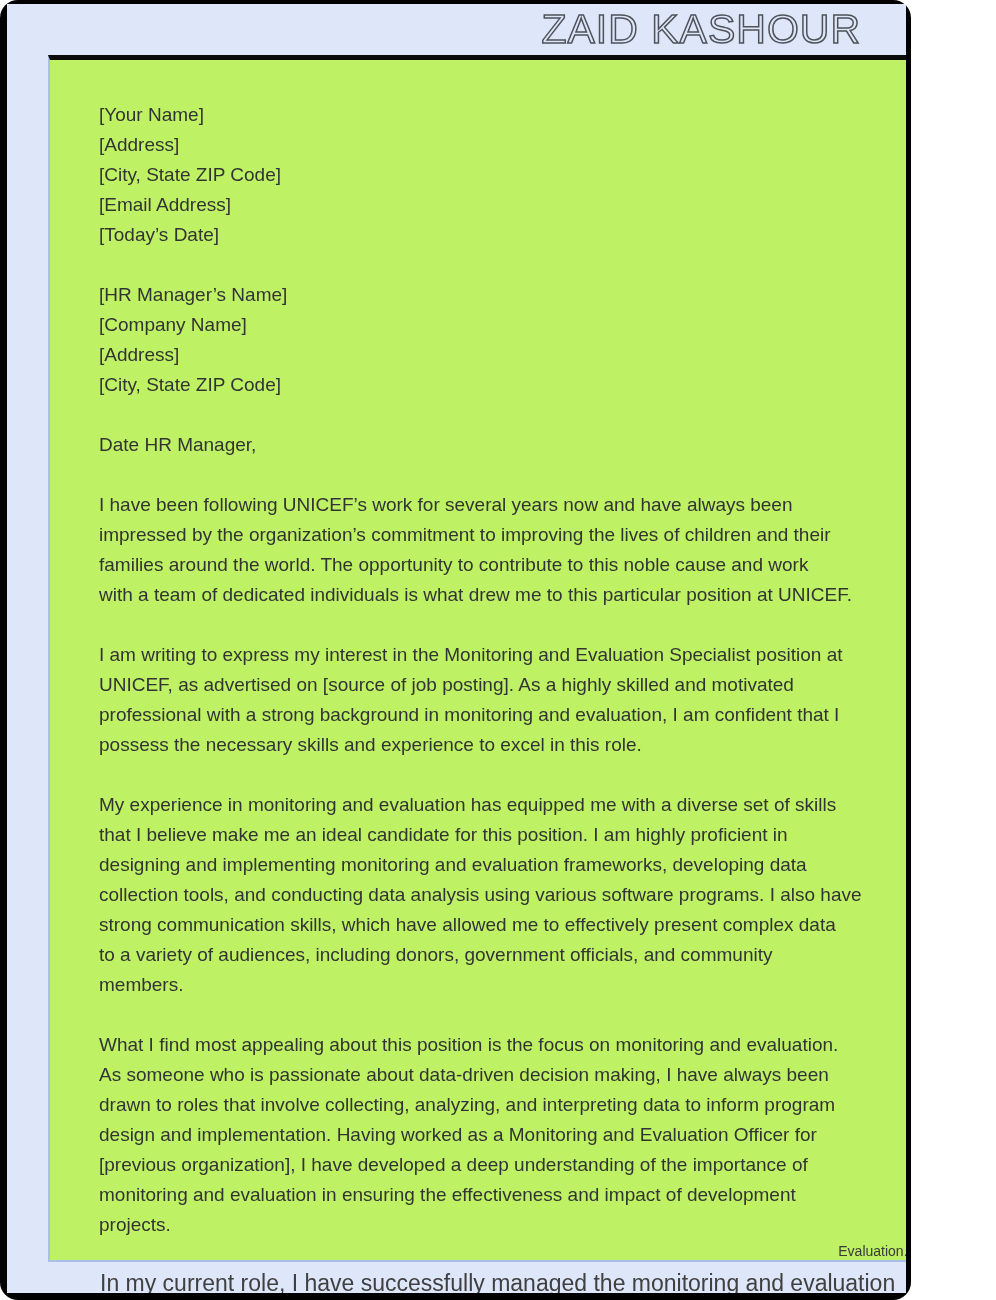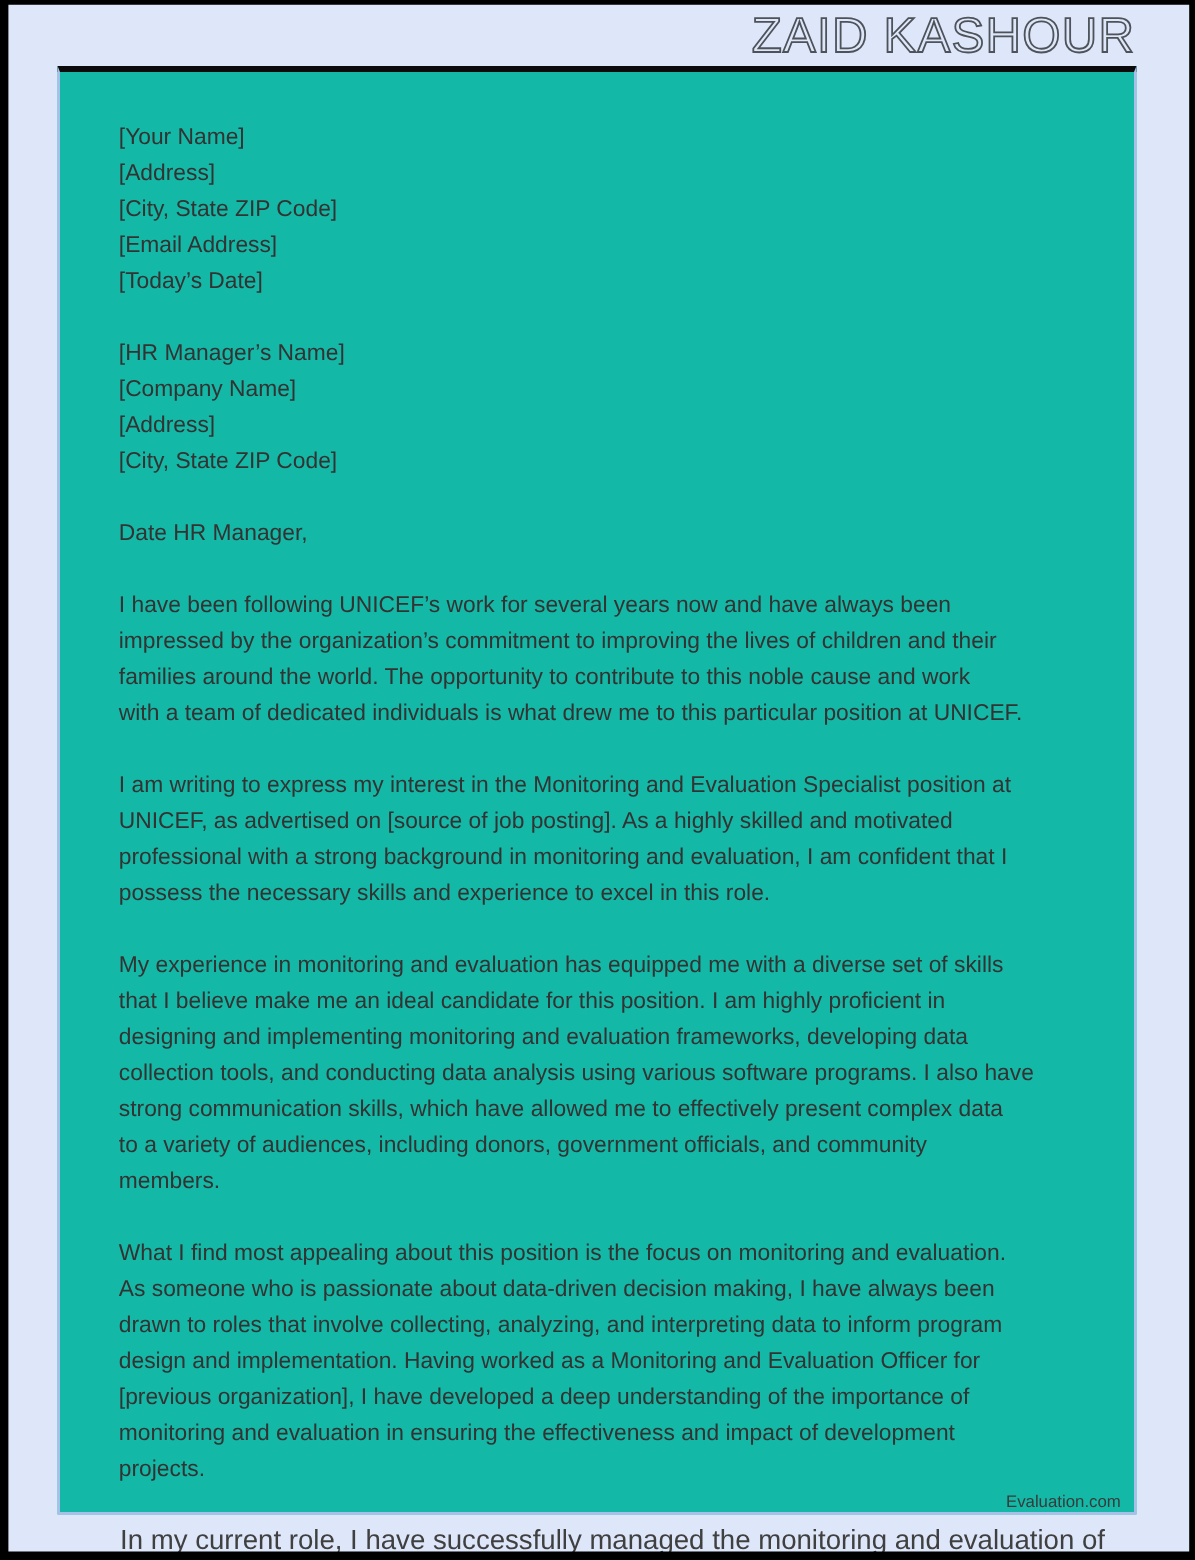--- a/index.html
+++ b/index.html
@@ -1,21 +1,22 @@
 <!DOCTYPE html>
 <html><head>
 <meta charset="utf-8">
 <style>
   html,body{margin:0;padding:0;background:#ffffff;}
   .screen{
     position:relative;
-    width:996px;height:1300px;
+    width:911px;height:1300px;
     background:#dee6f9;
     overflow:hidden;
     font-family:"Liberation Sans",sans-serif;
+    border-radius:18px;
   }
   .frame{
     position:absolute;inset:0;
     border:solid #000000;
     border-width:4px 5px 7px 7px;
     pointer-events:none;
     z-index:9;
   }
   .header-name{
     position:absolute;
@@ -26,21 +27,21 @@
     font-weight:400;
     color:transparent;
     -webkit-text-stroke:1.5px #4e535a;
     z-index:2;
   }
   .page{
     position:absolute;
     left:48px;top:55px;
     width:899px;height:1207px;
     box-sizing:border-box;
-    background:#14b8a6;
+    background:#bef264;
     border-top:5px solid #0b0b0b;
     border-left:2px solid #a9bfe9;
     border-right:2px solid #a9bfe9;
     border-bottom:2px solid #a9bfe9;
     z-index:1;
   }
   .content{
     padding:40px 28px 0 49px;
     font-size:19px;
     line-height:30px;

